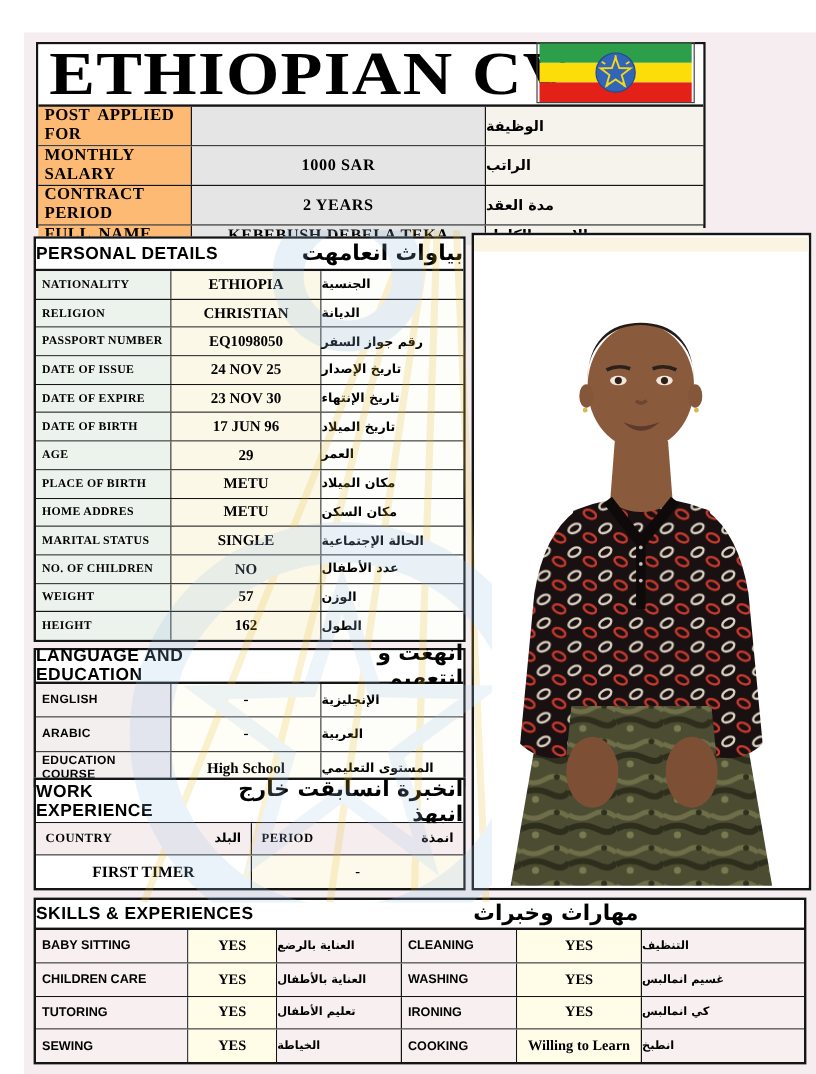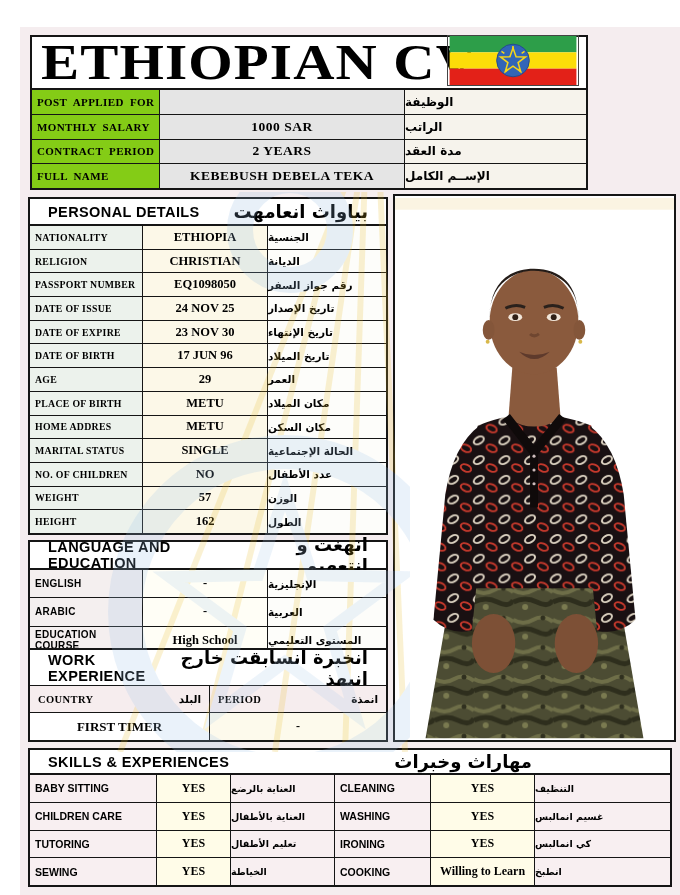--- a/index.html
+++ b/index.html
@@ -12,32 +12,32 @@
 
   
   #header-box { left:10px; top:8px; width:558px; height:155px; display:flex; flex-direction:column; }
   .title-row { height:53px; border-bottom:2px solid #151515; position:relative; overflow:visible; background:#fff; }
   .cv-title { font-size:51px; font-weight:bold; letter-spacing:1px; line-height:50px;
     padding-left:8px; transform:scaleX(1.12); transform-origin:left center; white-space:nowrap; }
   .flag { position:absolute; right:7px; top:-2px; width:132px; height:51px; border:1px solid #444; }
   #header-rows { flex:1; display:flex; flex-direction:column; }
   .hrow { flex:1; display:flex; }
   .hrow + .hrow { border-top:1px solid #151515; }
-  .hrow .lbl { width:128px; background:#84cc16; border-right:1px solid #151515;
-    font-size:11px; font-weight:bold; letter-spacing:.4px; word-spacing:3px;
+  .hrow .lbl { width:128px; background:#fdba74; border-right:1px solid #151515;
+    font-size:14px; font-weight:bold; letter-spacing:.4px; word-spacing:3px;
     display:flex; align-items:center; padding-left:5px; }
   .hrow .val { flex:1; background:#e5e5e5; display:flex; align-items:center; justify-content:center;
     font-size:13.5px; font-weight:bold; letter-spacing:.5px; }
   .hrow .arc { width:182px; border-left:1px solid #151515; background:#f6f3ec;
     display:flex; align-items:center; justify-content:flex-end; padding-right:9px;
     font-size:12px; font-weight:bold; }
 
   
   .sec-head { display:flex; align-items:center; justify-content:space-between;
-    border-bottom:2px solid #151515; background:#fff; padding:0 18px;
+    border-bottom:2px solid #151515; background:#fff; padding:0 0;
     font-family:"Liberation Sans","DejaVu Sans",sans-serif; }
   .sec-title { font-weight:bold; font-size:14.5px; letter-spacing:.4px; }
   .sec-ar { font-size:18px; font-weight:bold; }
 
   
   #personal-box { left:8px; top:170px; width:360px; height:338px; display:flex; flex-direction:column; }
   #personal-box .sec-head { height:27px; }
   .t-rows { flex:1; display:flex; flex-direction:column; }
   .trow { flex:1; display:flex; }
   .trow + .trow { border-top:1px solid #151515; }

